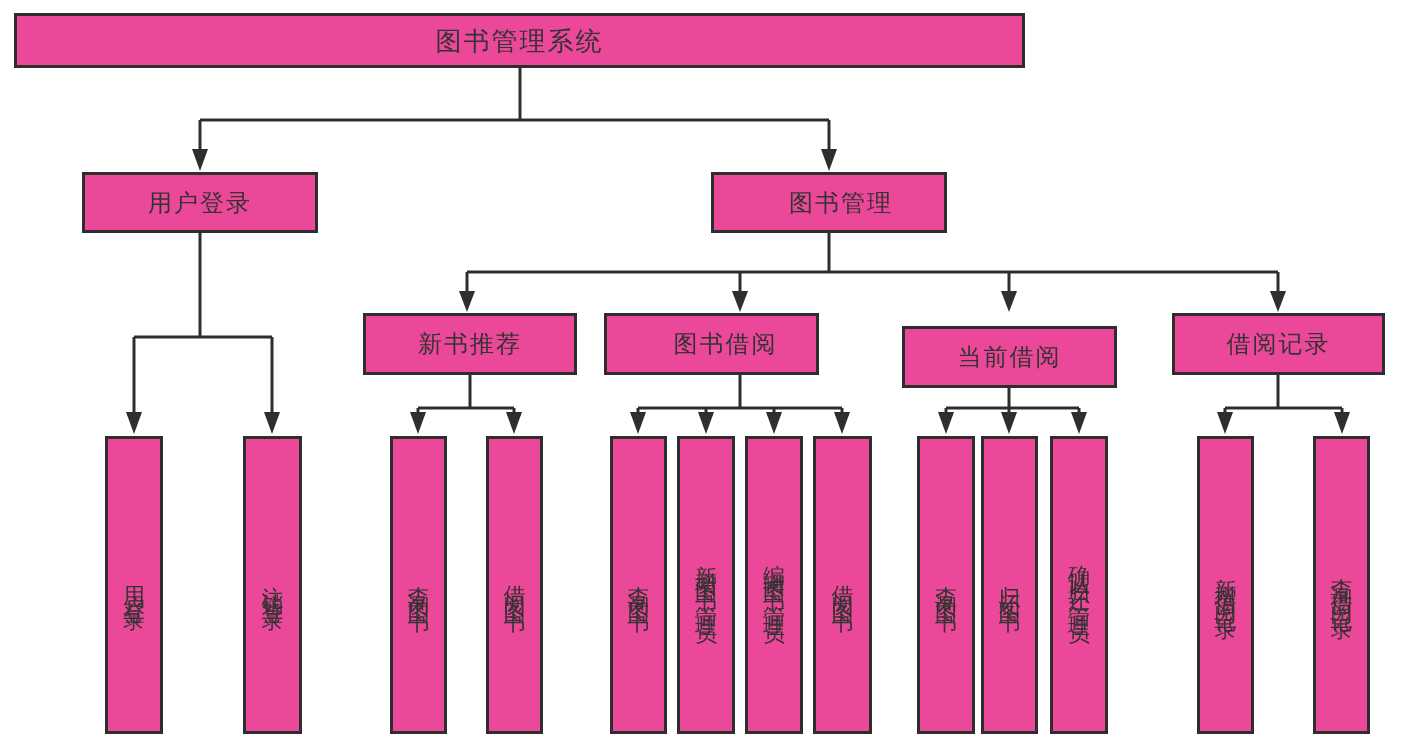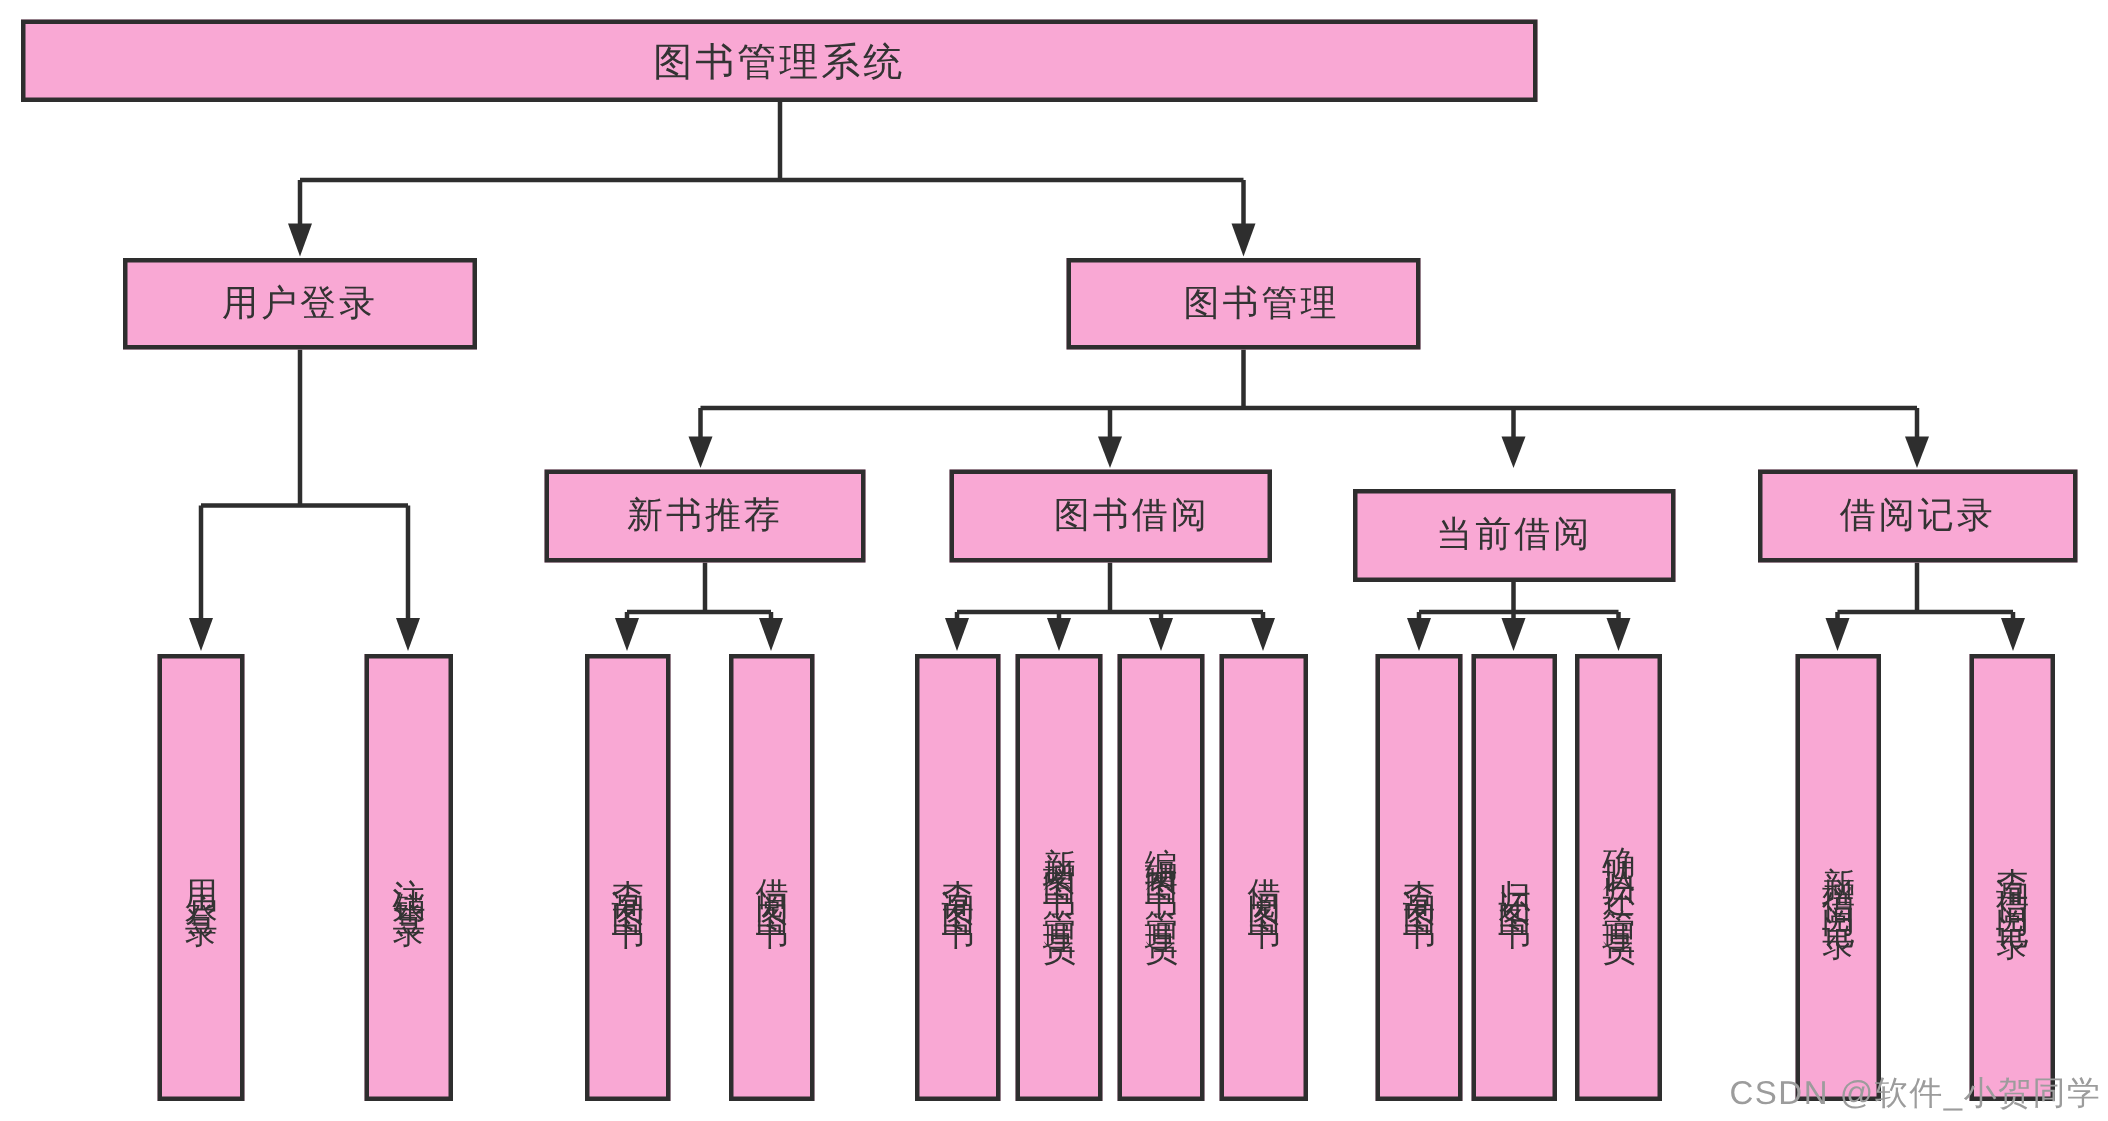--- a/index.html
+++ b/index.html
@@ -14,21 +14,21 @@
   #edges {
     position: absolute;
     left: 0; top: 0;
     width: 1405px; height: 747px;
     z-index: 1;
     pointer-events: none;
   }
   .node {
     position: absolute;
     box-sizing: border-box;
-    background: #f9a8d4;
+    background: #ec4899;
     border: 3px solid #2e2e2e;
     display: flex;
     align-items: center;
     justify-content: center;
     z-index: 2;
     color: #333333;
   }
   .hbox span {
     letter-spacing: 2px;
     line-height: 1;
@@ -144,21 +144,21 @@
   <div class="node hbox l2-box" style="left:82px; top:172px; width:236px; height:61px;">
     <span>用户登录</span>
   </div>
   <div class="node hbox l2-box" style="left:711px; top:172px; width:236px; height:61px;padding-left:24px;">
     <span>图书管理</span>
   </div>
 
   <div class="node hbox l3-box" style="left:363px; top:313px; width:214px; height:62px;">
     <span>新书推荐</span>
   </div>
-  <div class="node hbox l3-box" style="left:633px; top:313px; width:215px; height:62px;padding-left:28px;">
+  <div class="node hbox l3-box" style="left:604px; top:313px; width:215px; height:62px;padding-left:28px;">
     <span>图书借阅</span>
   </div>
   <div class="node hbox l3-box" style="left:902px; top:313px; width:215px; height:62px;margin-top:13px;">
     <span>当前借阅</span>
   </div>
   <div class="node hbox l3-box" style="left:1172px; top:313px; width:213px; height:62px;">
     <span>借阅记录</span>
   </div>
 
   <div class="node vbox" style="left:105px; top:436px; width:58px; height:298px;">
@@ -198,15 +198,14 @@
     <span>确认归还（管理员）</span>
   </div>
 
   <div class="node vbox" style="left:1197px; top:436px; width:57px; height:298px;">
     <span>新增借阅记录</span>
   </div>
   <div class="node vbox" style="left:1313px; top:436px; width:57px; height:298px;">
     <span>查询借阅记录</span>
   </div>
 
-  <div id="watermark">CSDN @软件_小贺同学</div>
 
 </div>
 
 </body></html>

